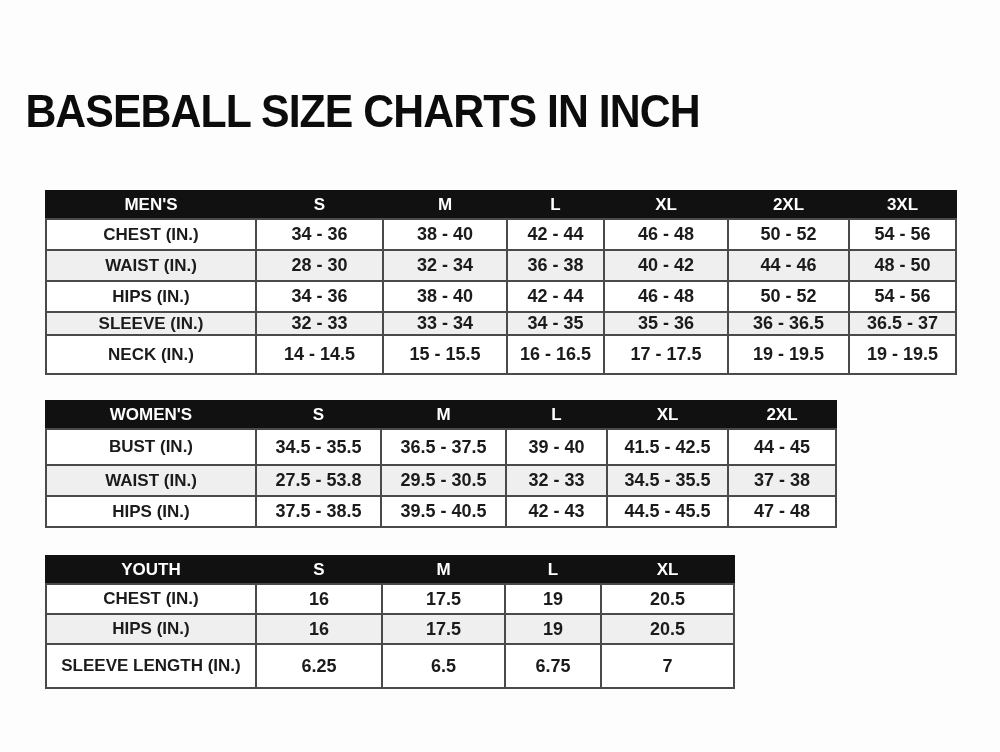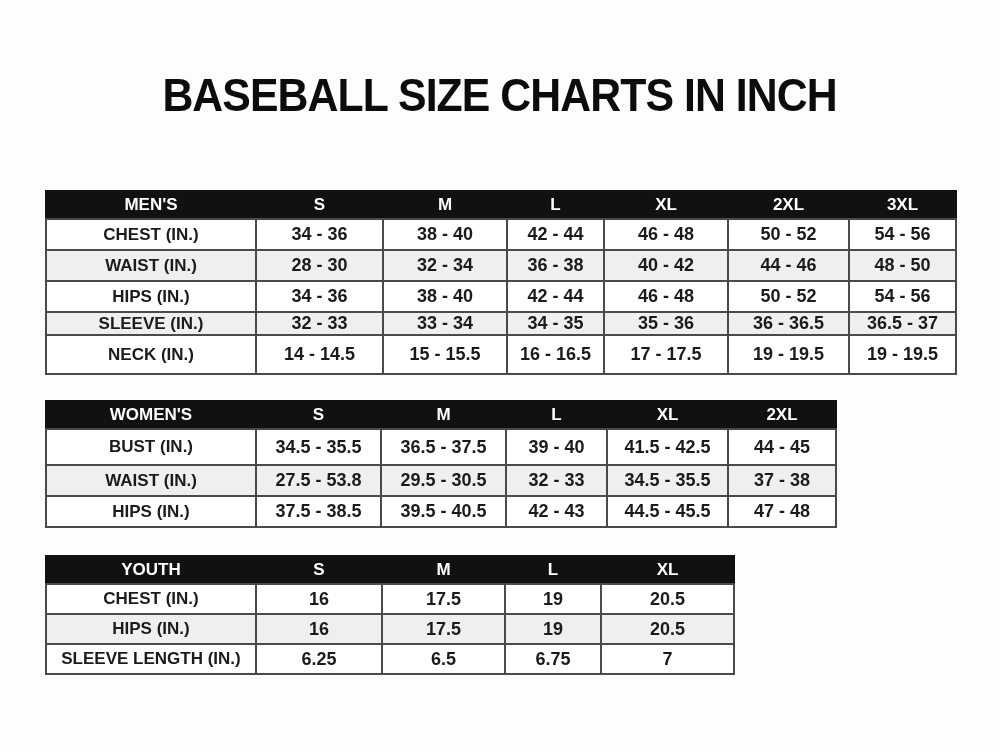--- a/index.html
+++ b/index.html
@@ -15,24 +15,24 @@
   .page{
     position:relative;
     width:1000px;
     height:752px;
     background:var(--page-bg);
     font-family:"Liberation Sans", sans-serif;
     overflow:hidden;
   }
   .title-wrap{
     position:absolute;
-    top:68px;
+    top:84px;
     left:0;
     width:100%;
-    text-align:center;
+    text-align:left;
   }
   .title{
     display:inline-block;
     font-size:46px;
     font-weight:bold;
     letter-spacing:-1px;
     color:#0c0c0c;
     transform:scaleX(0.93);
     transform-origin:center;
     white-space:nowrap;
@@ -222,21 +222,21 @@
           <td>19</td>
           <td>20.5</td>
         </tr>
         <tr style="height: 30px;">
           <td>HIPS (IN.)</td>
           <td>16</td>
           <td>17.5</td>
           <td>19</td>
           <td>20.5</td>
         </tr>
-        <tr style="height: 30px;">
+        <tr style="height: 44px;">
           <td>SLEEVE LENGTH (IN.)</td>
           <td>6.25</td>
           <td>6.5</td>
           <td>6.75</td>
           <td>7</td>
         </tr>
       </tbody>
     </table>
 </div>
 

